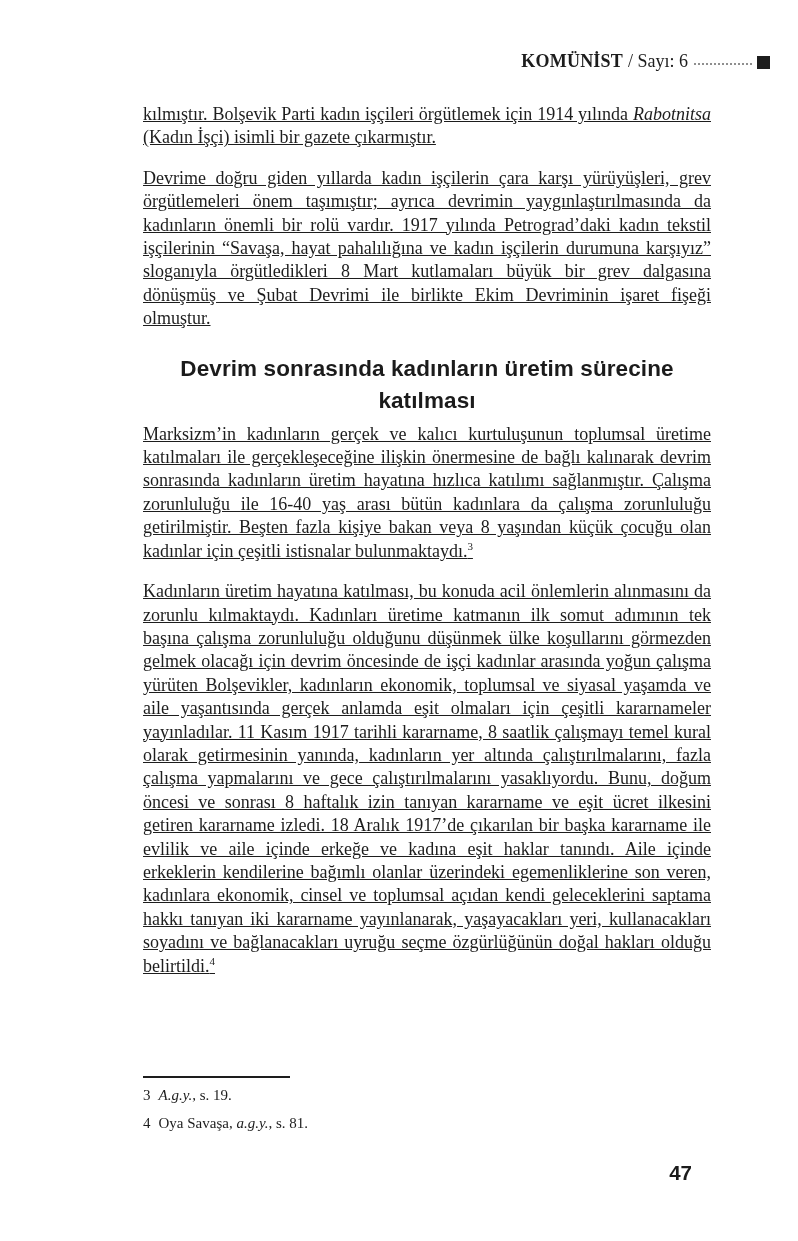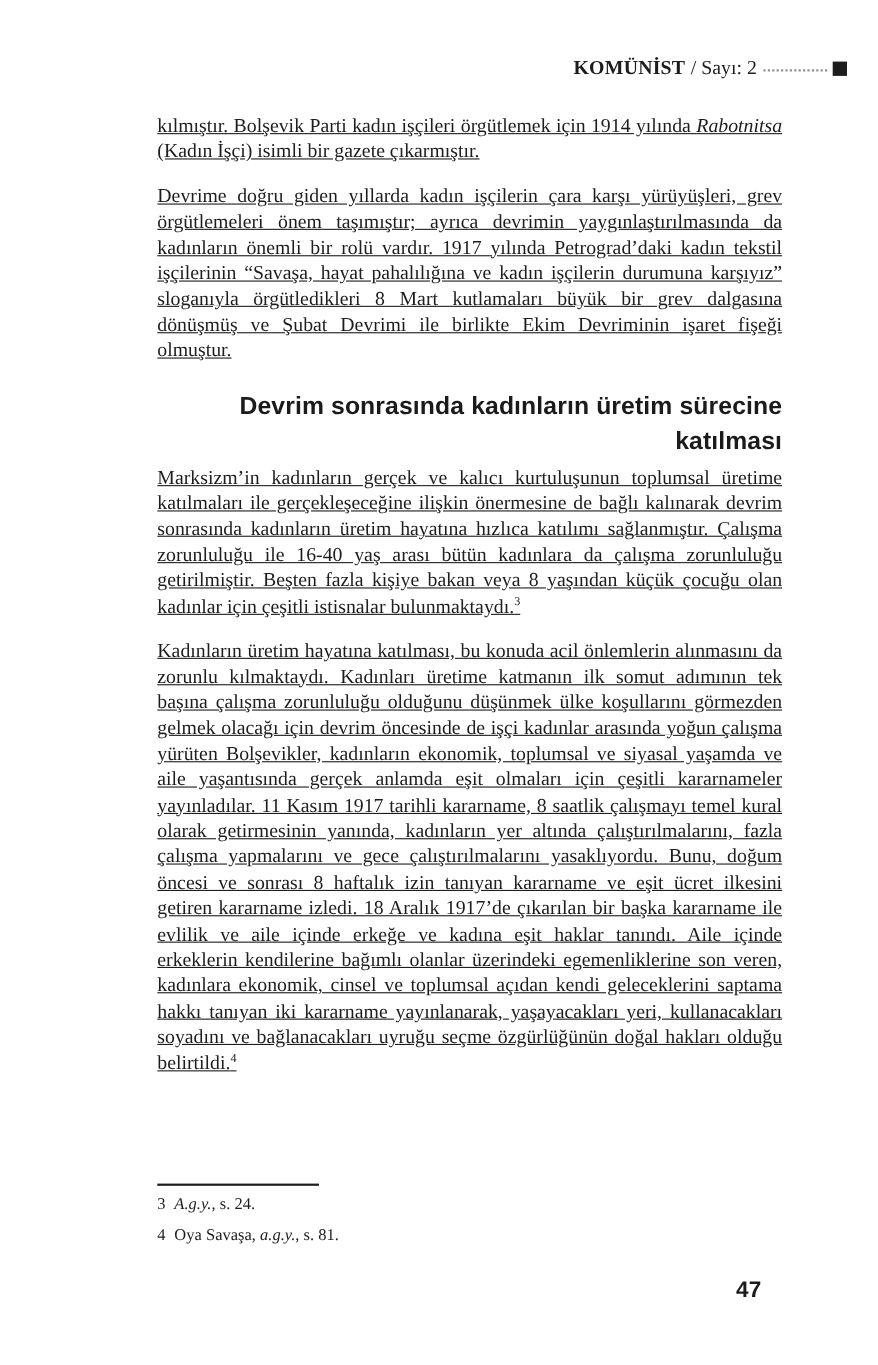--- a/index.html
+++ b/index.html
@@ -61,21 +61,21 @@
     vertical-align: super;
   }
 
   .section-heading {
     margin: 22px 0 6px 0;
     font-family: "Liberation Sans", sans-serif;
     font-weight: 700;
     font-size: 22.5px;
     line-height: 32px;
     color: #1b1b1b;
-    text-align: right;
+    text-align: center;
     letter-spacing: 0.1px;
   }
 
   
   .footnote-area {
     position: absolute;
     left: 143px; top: 1076px;
     width: 568px;
   }
   .fn-rule {
@@ -101,21 +101,21 @@
     color: #1b1b1b;
   }
 </style>
 </head>
 <body>
 
 <div class="page">
 
   <header class="running-head">
     <span class="journal">KOMÜNİST</span>
-    <span class="issue">/ Sayı: 2</span>
+    <span class="issue">/ Sayı: 6</span>
     <span class="leader"></span>
     <span class="square"></span>
   </header>
 
   <main class="content">
 
     <p class="body-para"><span>kılmıştır. Bolşevik Parti kadın işçileri örgütlemek için 1914 yılında </span><i class="it">Rabotnitsa</i><span> (Kadın İşçi) isimli bir gazete çıkarmıştır.</span></p>
 
     <p class="body-para gap">Devrime doğru giden yıllarda kadın işçilerin çara karşı yürüyüşleri, grev örgütlemeleri önem taşımıştır; ayrıca devrimin yaygınlaştırılmasında da kadınların önemli bir rolü vardır. 1917 yılında Petrograd’daki kadın tekstil işçilerinin “Savaşa, hayat pahalılığına ve kadın işçilerin durumuna karşıyız” sloganıyla örgütledikleri 8 Mart kutlamaları büyük bir grev dalgasına dönüşmüş ve Şubat Devrimi ile birlikte Ekim Devriminin işaret fişeği olmuştur.</p>
 
@@ -124,21 +124,21 @@
     <p class="body-para"><span>Marksizm’in kadınların gerçek ve kalıcı kurtuluşunun toplumsal üretime katılmaları ile gerçekleşeceğine ilişkin önermesine de bağlı kalınarak devrim sonrasında kadınların üretim hayatına hızlıca katılımı sağlanmıştır. Çalışma zorunluluğu ile 16-40 yaş arası bütün kadınlara da çalışma zorunluluğu getirilmiştir. Beşten fazla kişiye bakan veya 8 yaşından küçük çocuğu olan kadınlar için çeşitli istisnalar bulunmaktaydı.</span><sup>3</sup></p>
 
     <p class="body-para gap"><span>Kadınların üretim hayatına katılması, bu konuda acil önlemlerin alınmasını da zorunlu kılmaktaydı. Kadınları üretime katmanın ilk somut adımının tek başına çalışma zorunluluğu olduğunu düşünmek ülke koşullarını görmezden gelmek olacağı için devrim öncesinde de işçi kadınlar arasında yoğun çalışma yürüten Bolşevikler, kadınların ekonomik, toplumsal ve siyasal yaşamda ve aile yaşantısında gerçek anlamda eşit olmaları için çeşitli kararnameler yayınladılar. 11 Kasım 1917 tarihli kararname, 8 saatlik çalışmayı temel kural olarak getirmesinin yanında, kadınların yer altında çalıştırılmalarını, fazla çalışma yapmalarını ve gece çalıştırılmalarını yasaklıyordu. Bunu, doğum öncesi ve sonrası 8 haftalık izin tanıyan kararname ve eşit ücret ilkesini getiren kararname izledi. 18 Aralık 1917’de çıkarılan bir başka kararname ile evlilik ve aile içinde erkeğe ve kadına eşit haklar tanındı. Aile içinde erkeklerin kendilerine bağımlı olanlar üzerindeki egemenliklerine son veren, kadınlara ekonomik, cinsel ve toplumsal açıdan kendi geleceklerini saptama hakkı tanıyan iki kararname yayınlanarak, yaşayacakları yeri, kullanacakları soyadını ve bağlanacakları uyruğu seçme özgürlüğünün doğal hakları olduğu belirtildi.</span><sup>4</sup></p>
 
   </main>
 
   <section class="footnote-area">
     <div class="fn-rule"></div>
 
     <div class="footnote">
-      <span class="fn-num">3</span><span class="fn-body"><span></span><i>A.g.y.</i><span>, s. 24.</span></span>
+      <span class="fn-num">3</span><span class="fn-body"><span></span><i>A.g.y.</i><span>, s. 19.</span></span>
     </div>
 
     <div class="footnote">
       <span class="fn-num">4</span><span class="fn-body"><span>Oya Savaşa, </span><i>a.g.y.</i><span>, s. 81.</span></span>
     </div>
   </section>
 
   <div class="page-number">47</div>
 
 </div>

